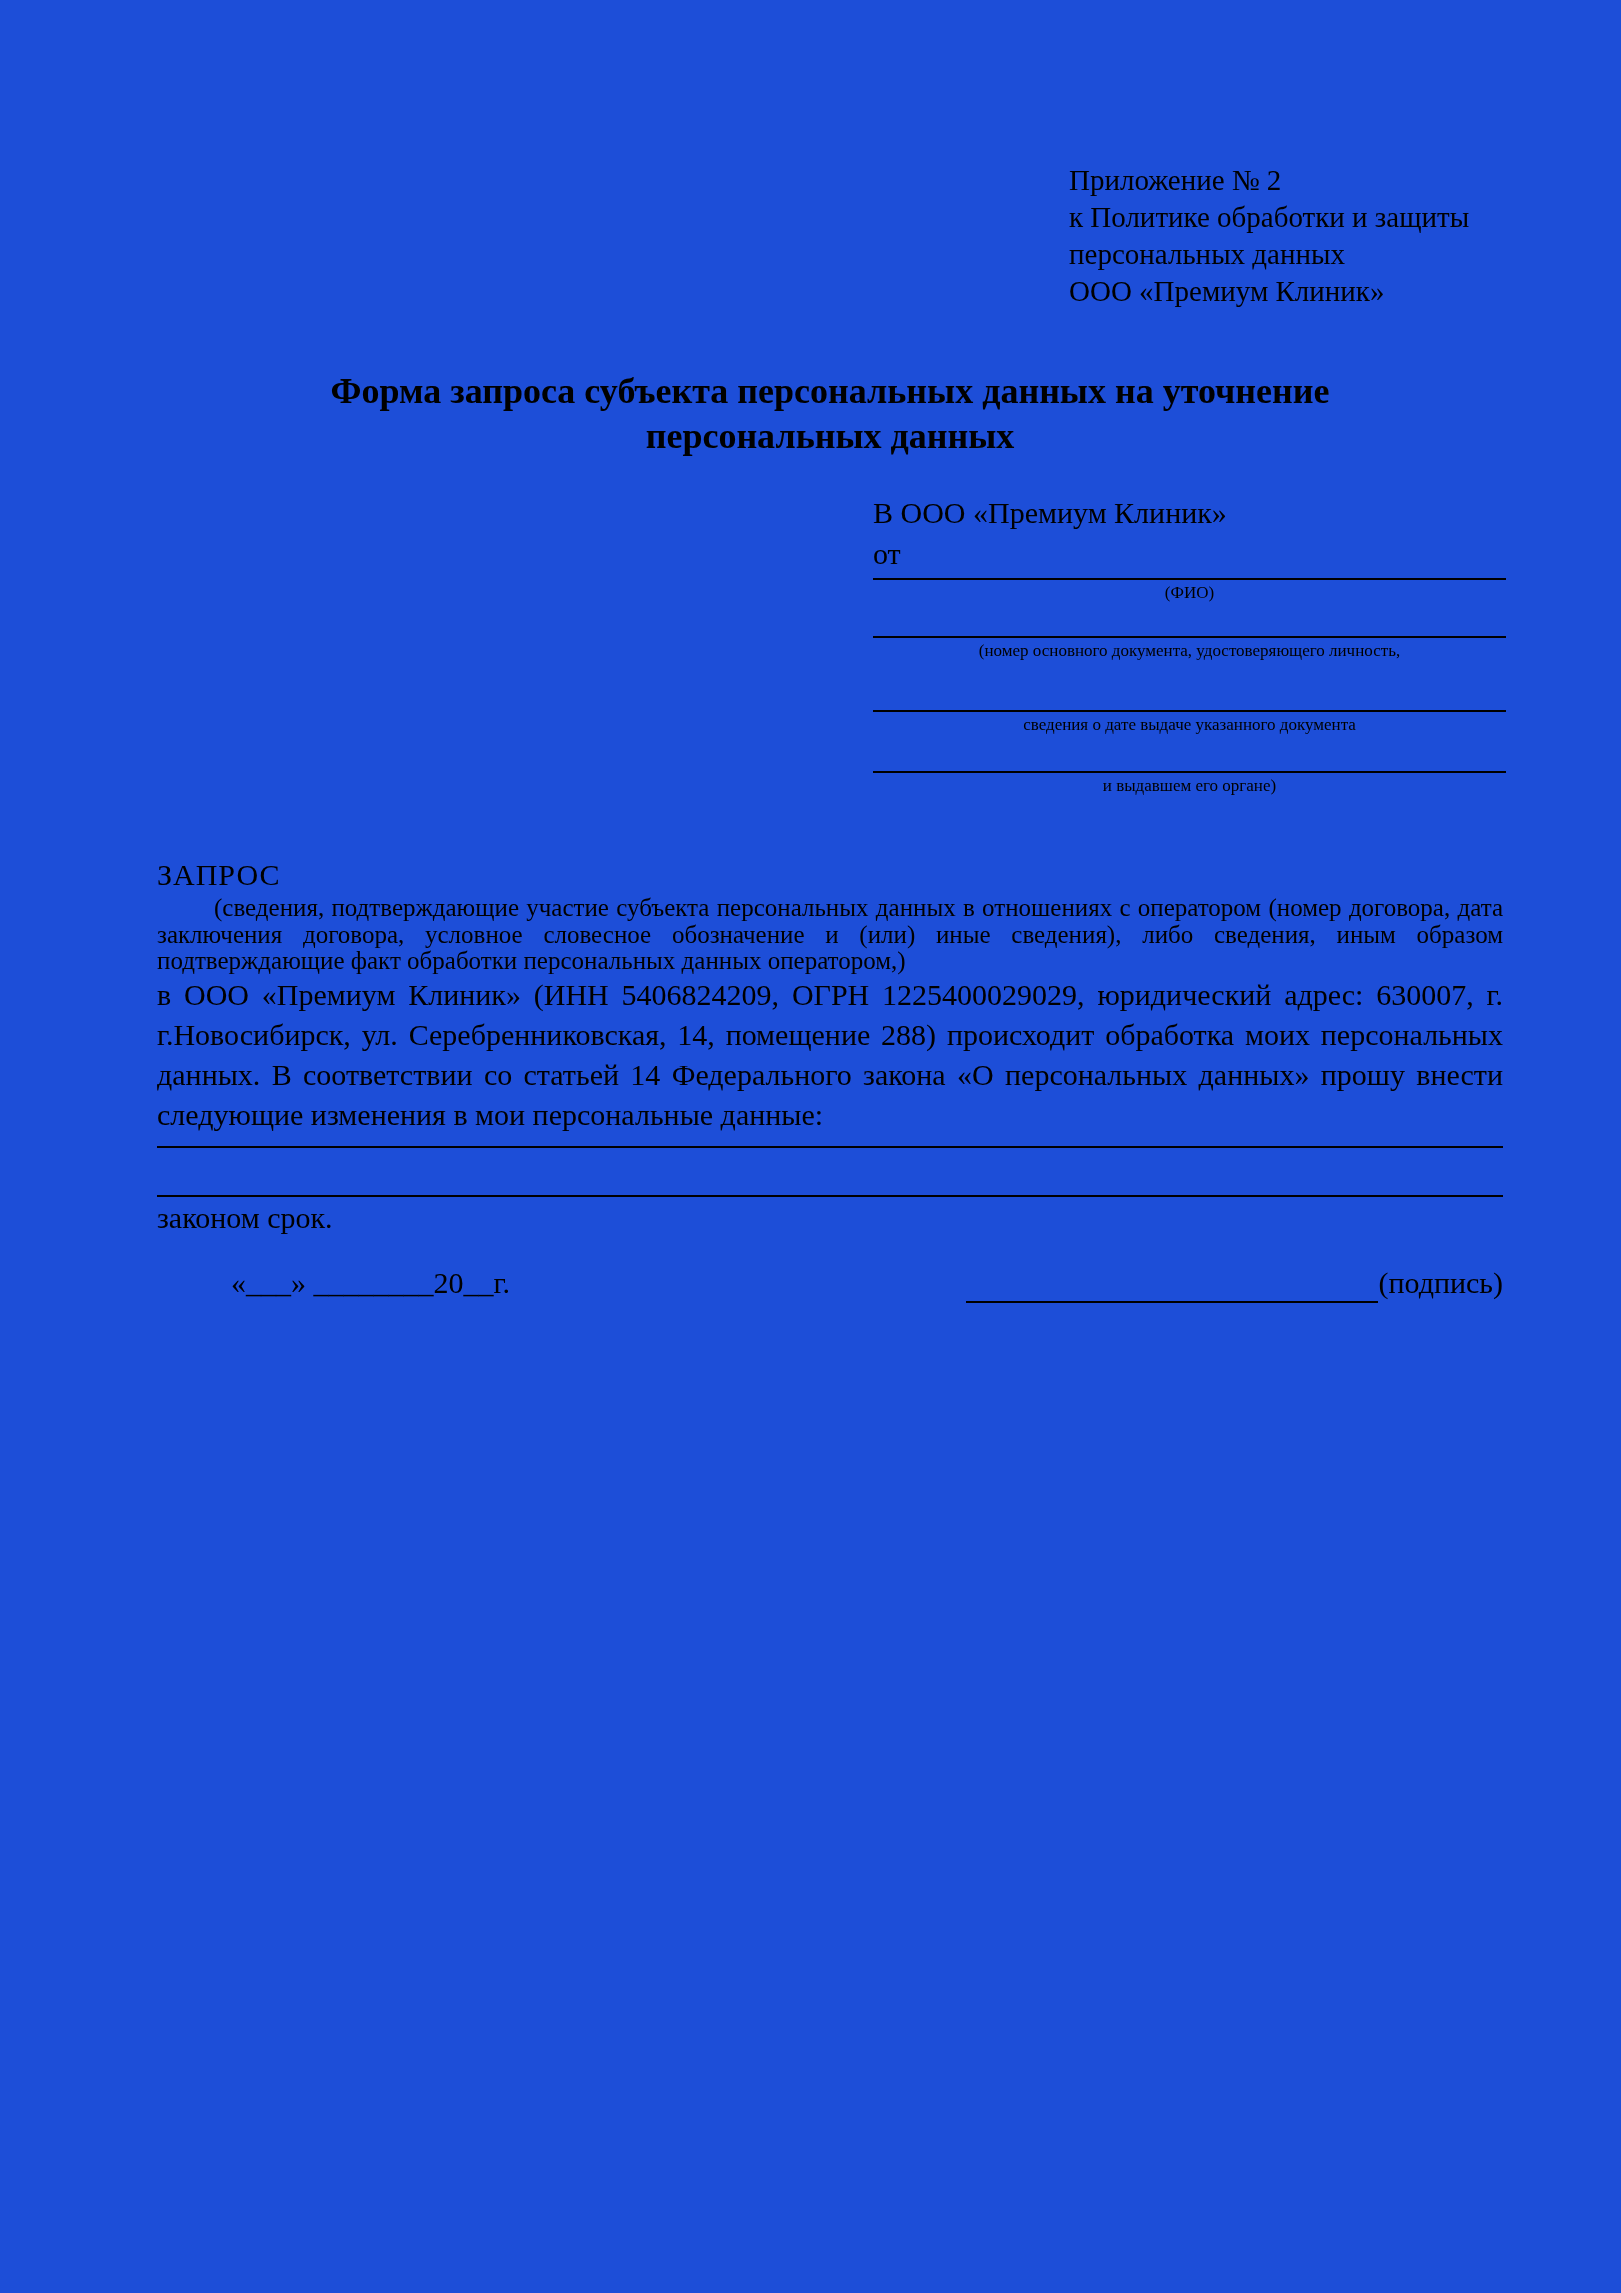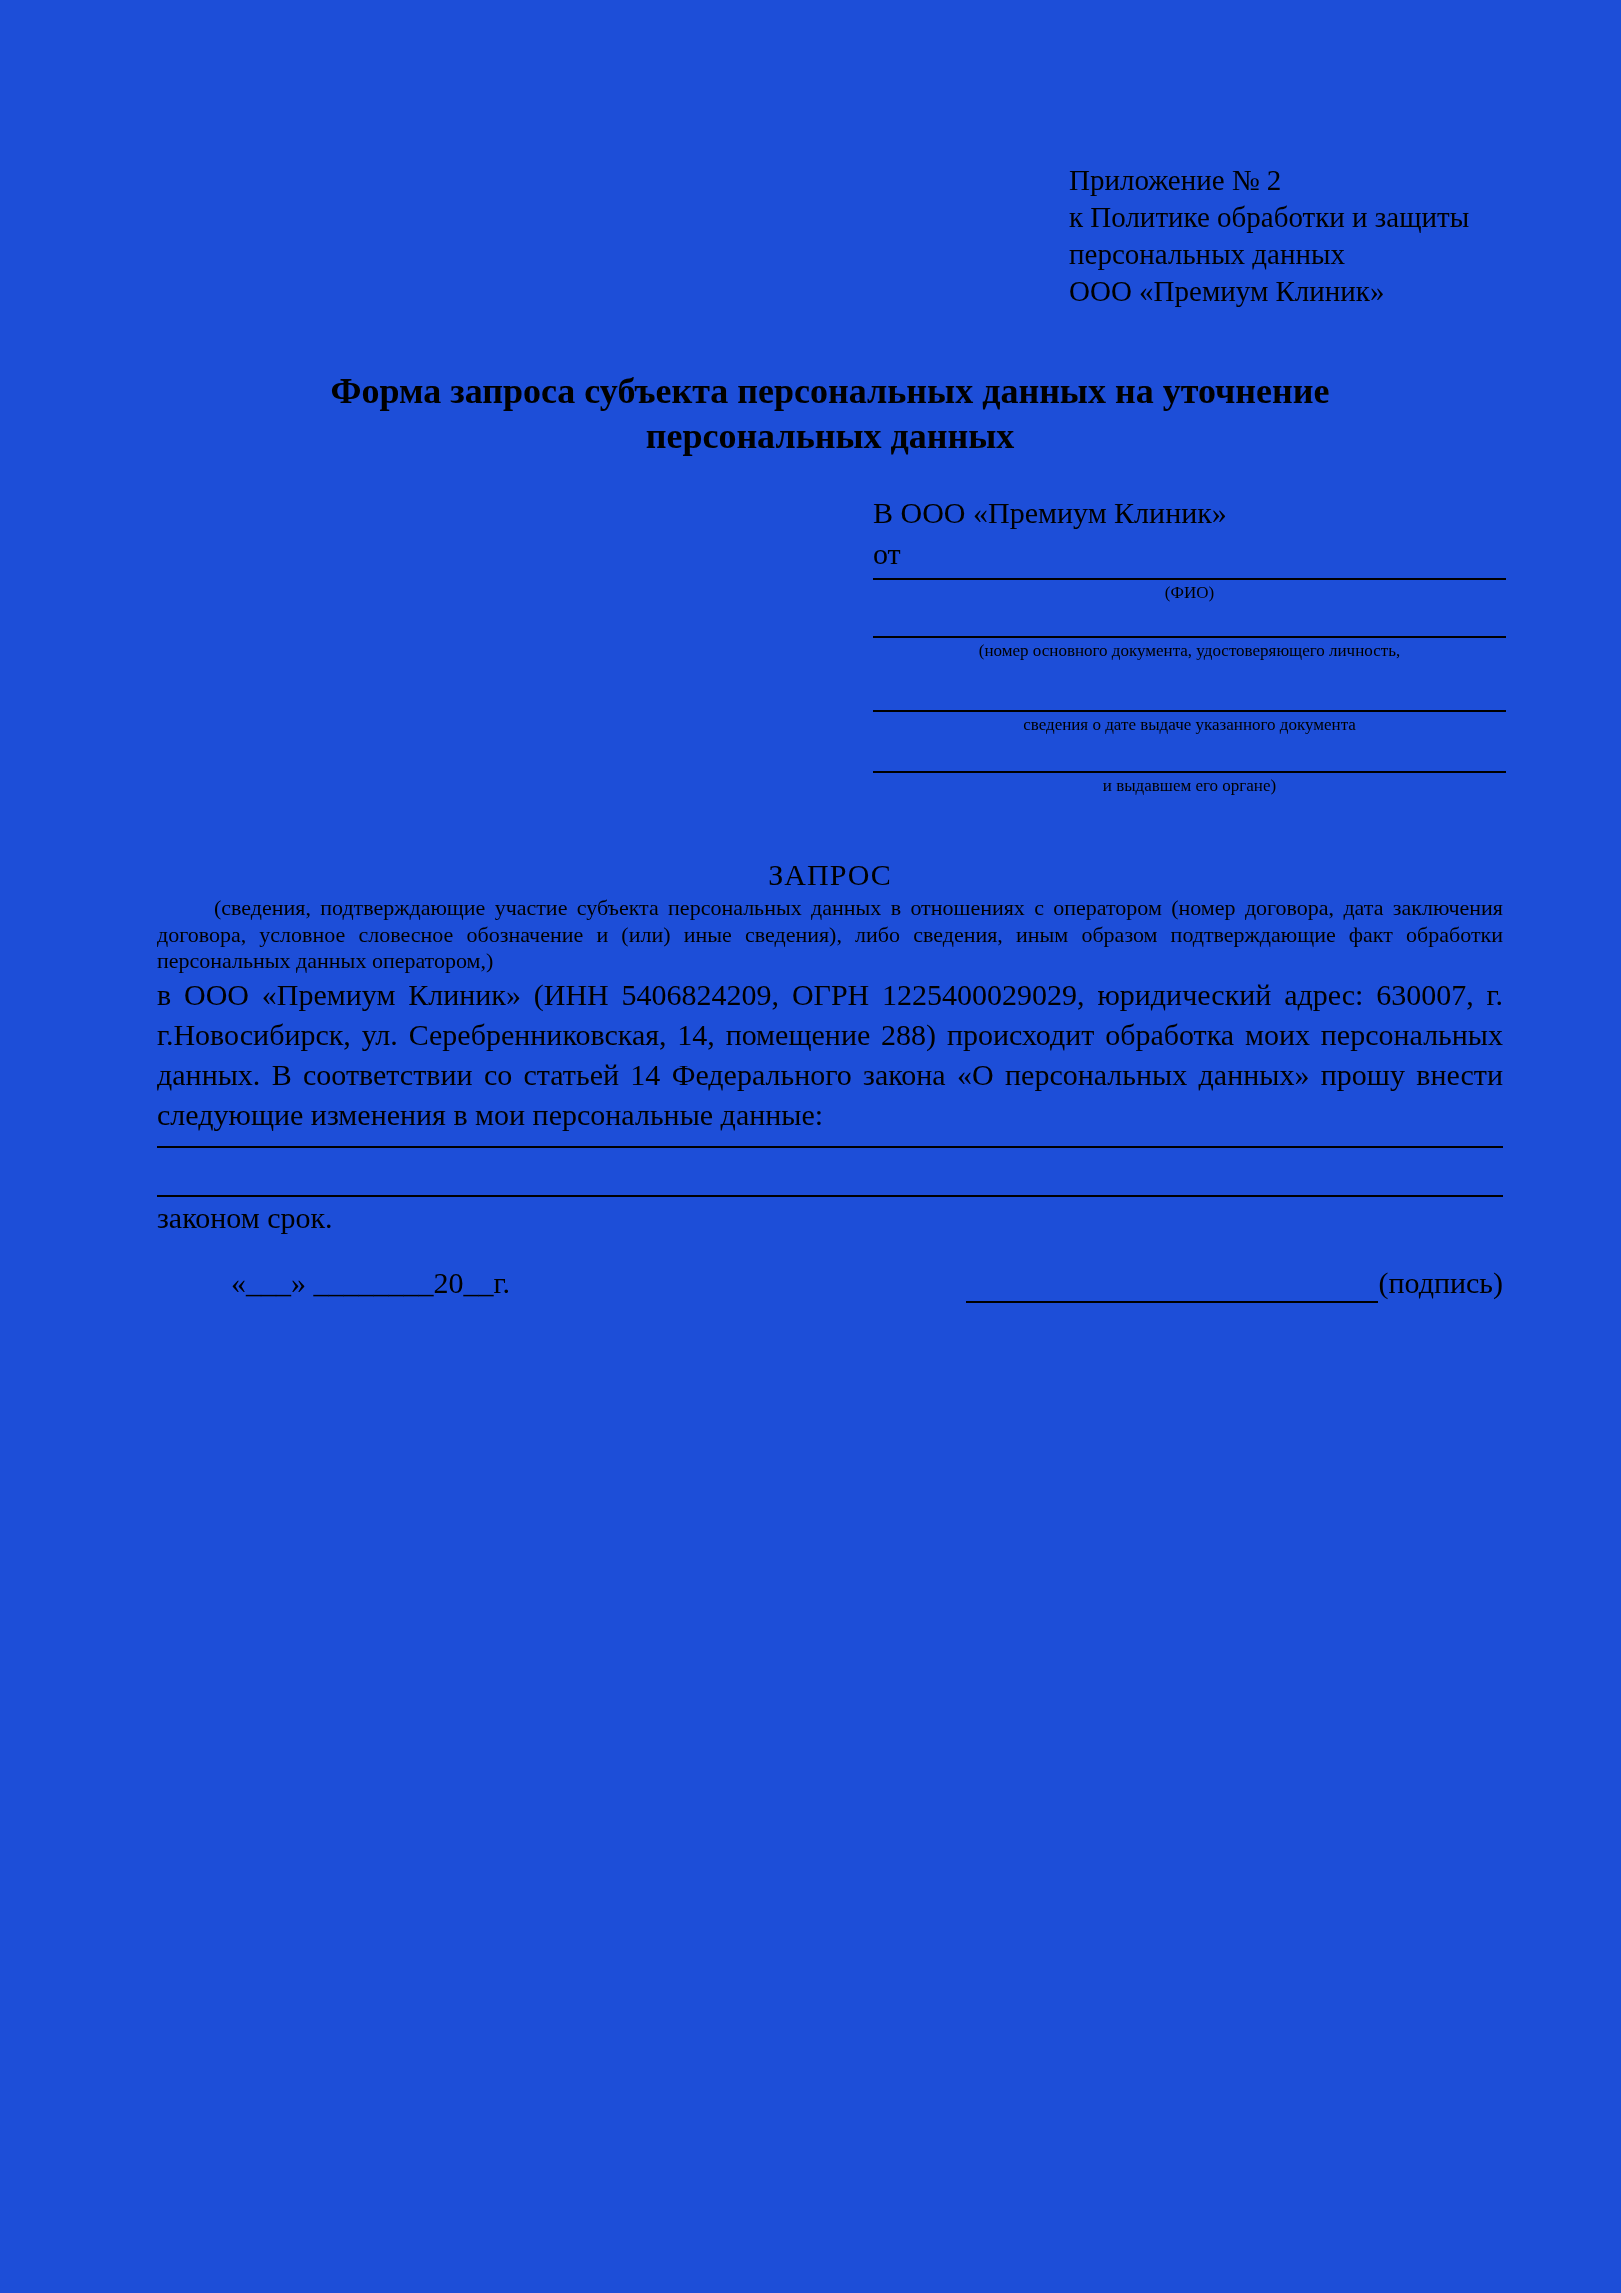--- a/index.html
+++ b/index.html
@@ -47,41 +47,41 @@
     font-size: 17px;
     line-height: 26.5px;
     text-align: center;
   }
   .addr-underline { border-bottom: 2.9px solid #000; }
   .u2 { height: 29px; }
   .u3 { height: 46px; }
   .u4 { height: 32px; }
   .request-heading {
     margin-top: 55px;
-    text-align: center;
+    text-align: left;
     letter-spacing: 1px;
   }
   .intro-row {
     margin-top: 21.6px;
     display: flex;
     align-items: flex-end;
     height: 39px;
   }
   .intro-label {
     padding-left: 57px;
     white-space: nowrap;
   }
   .intro-fill {
     flex: 1;
     margin-left: 13.7px;
     border-bottom: 2.9px solid #000;
     height: 35px;
   }
   .intro-caption {
-    font-size: 22px;
+    font-size: 25px;
     line-height: 26.5px;
     text-align: justify;
     text-indent: 57px;
   }
   .body-para { text-align: justify; line-height: 40px; }
   .blank-line { border-bottom: 2.9px solid #000; }
   .bl1 { height: 11.8px; }
   .bl2 { height: 47px; }
   .reply-sentence {
     margin-top: 7.8px;

